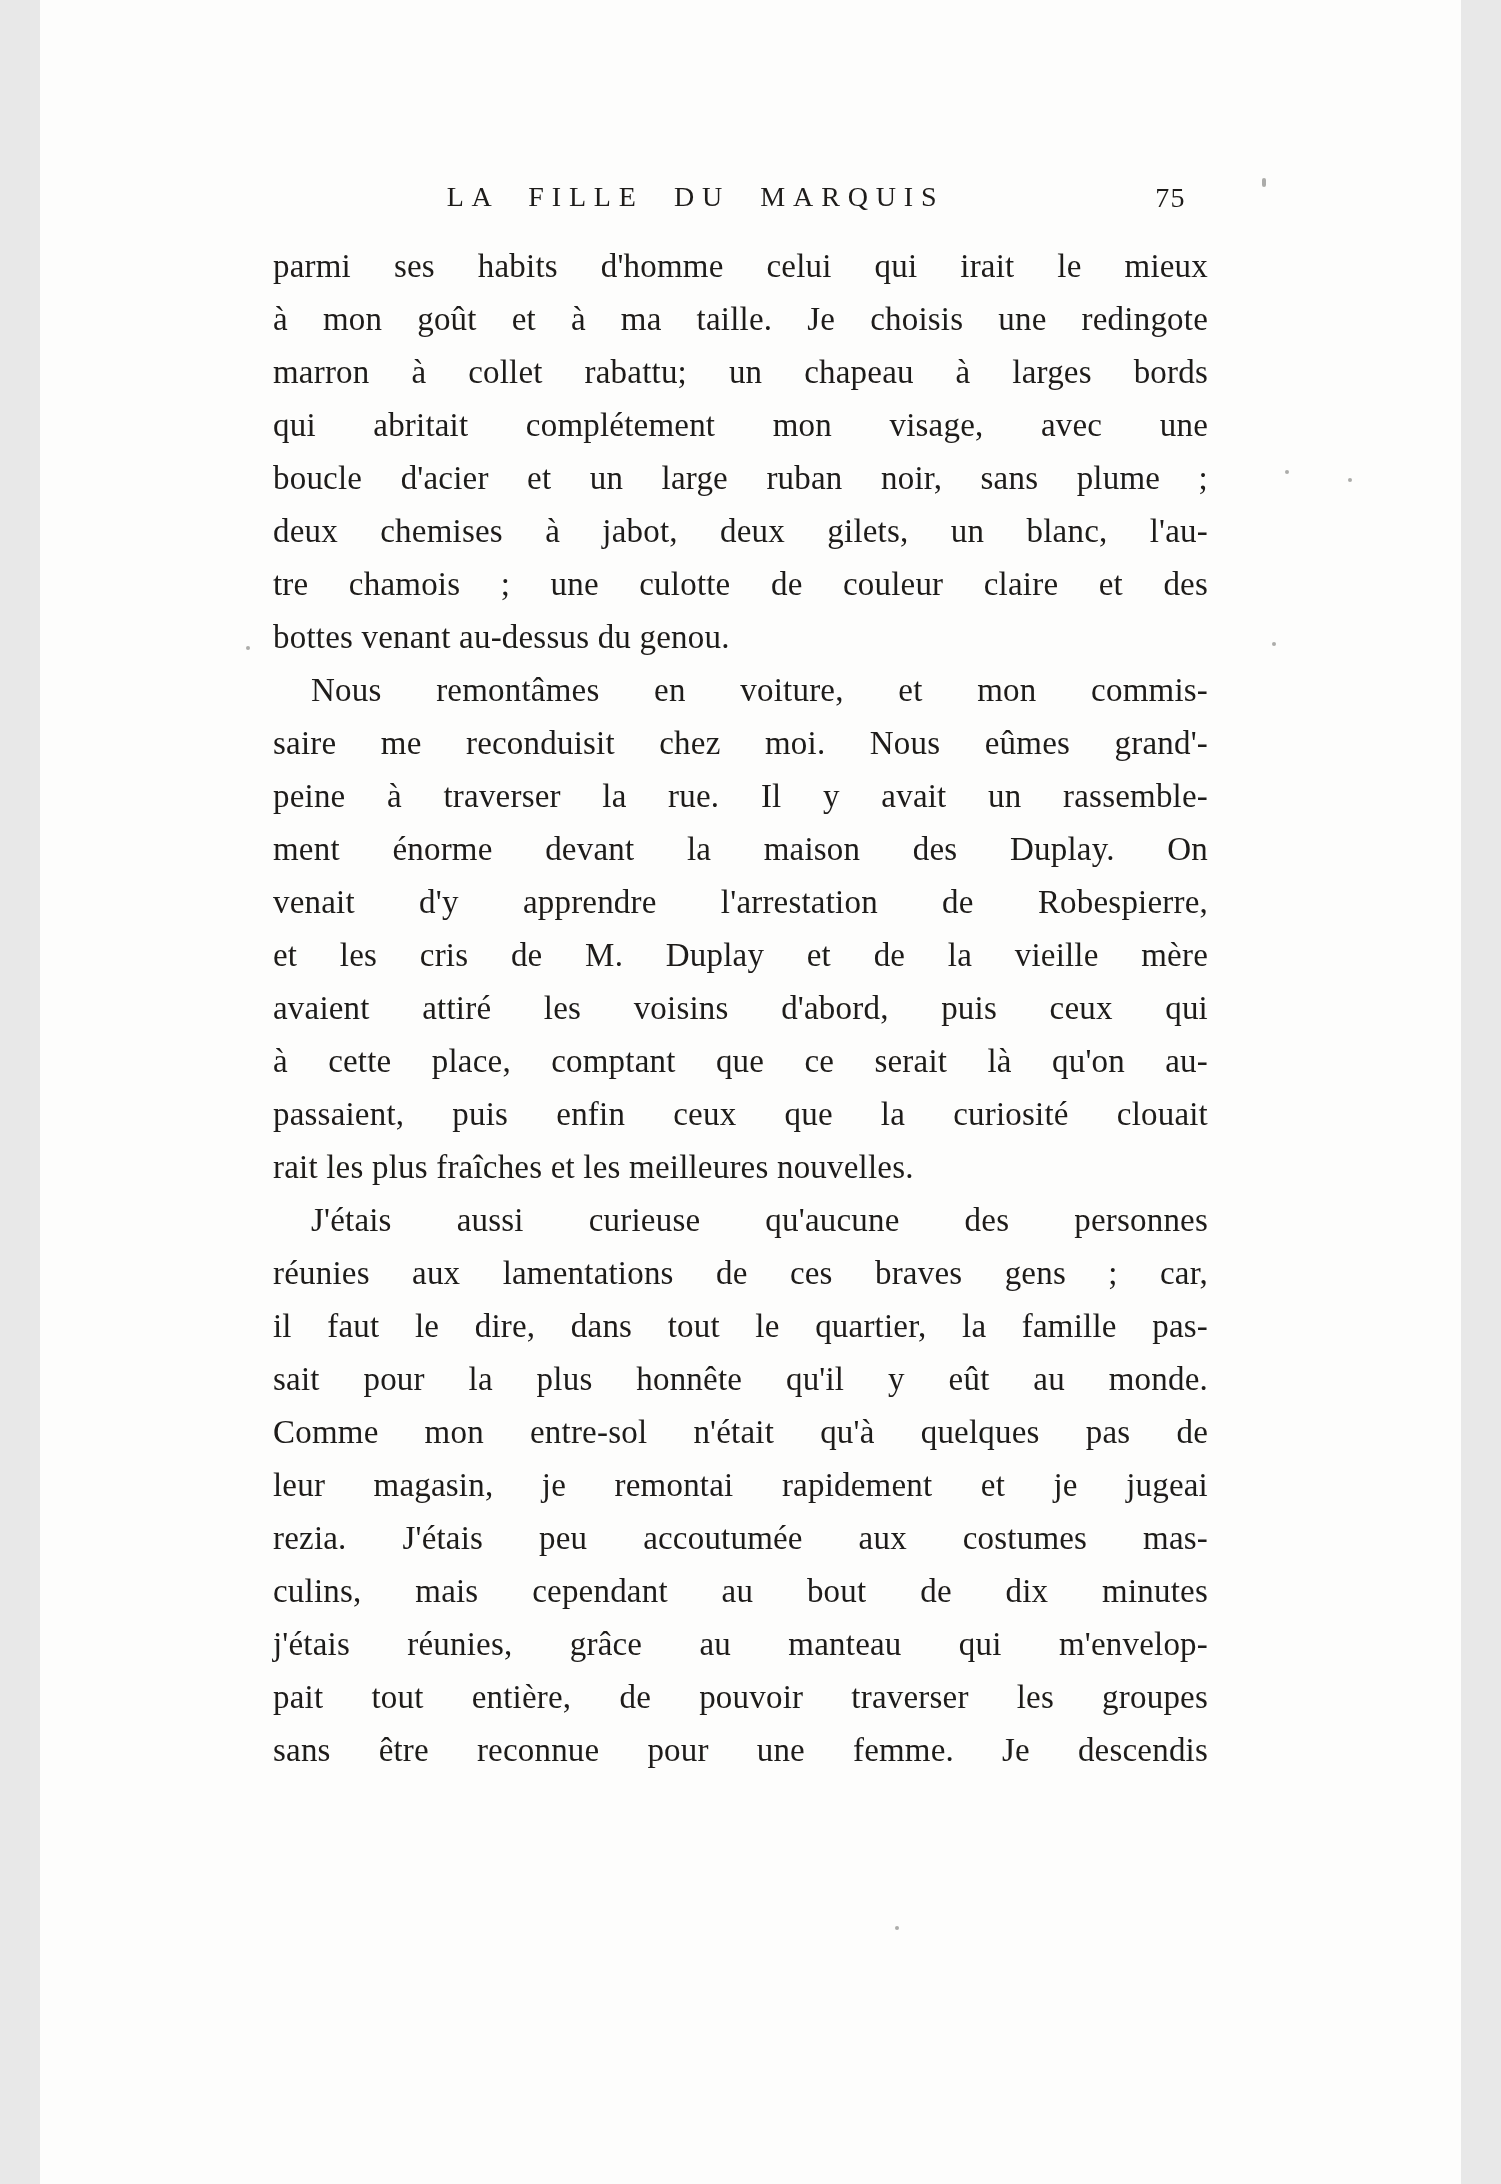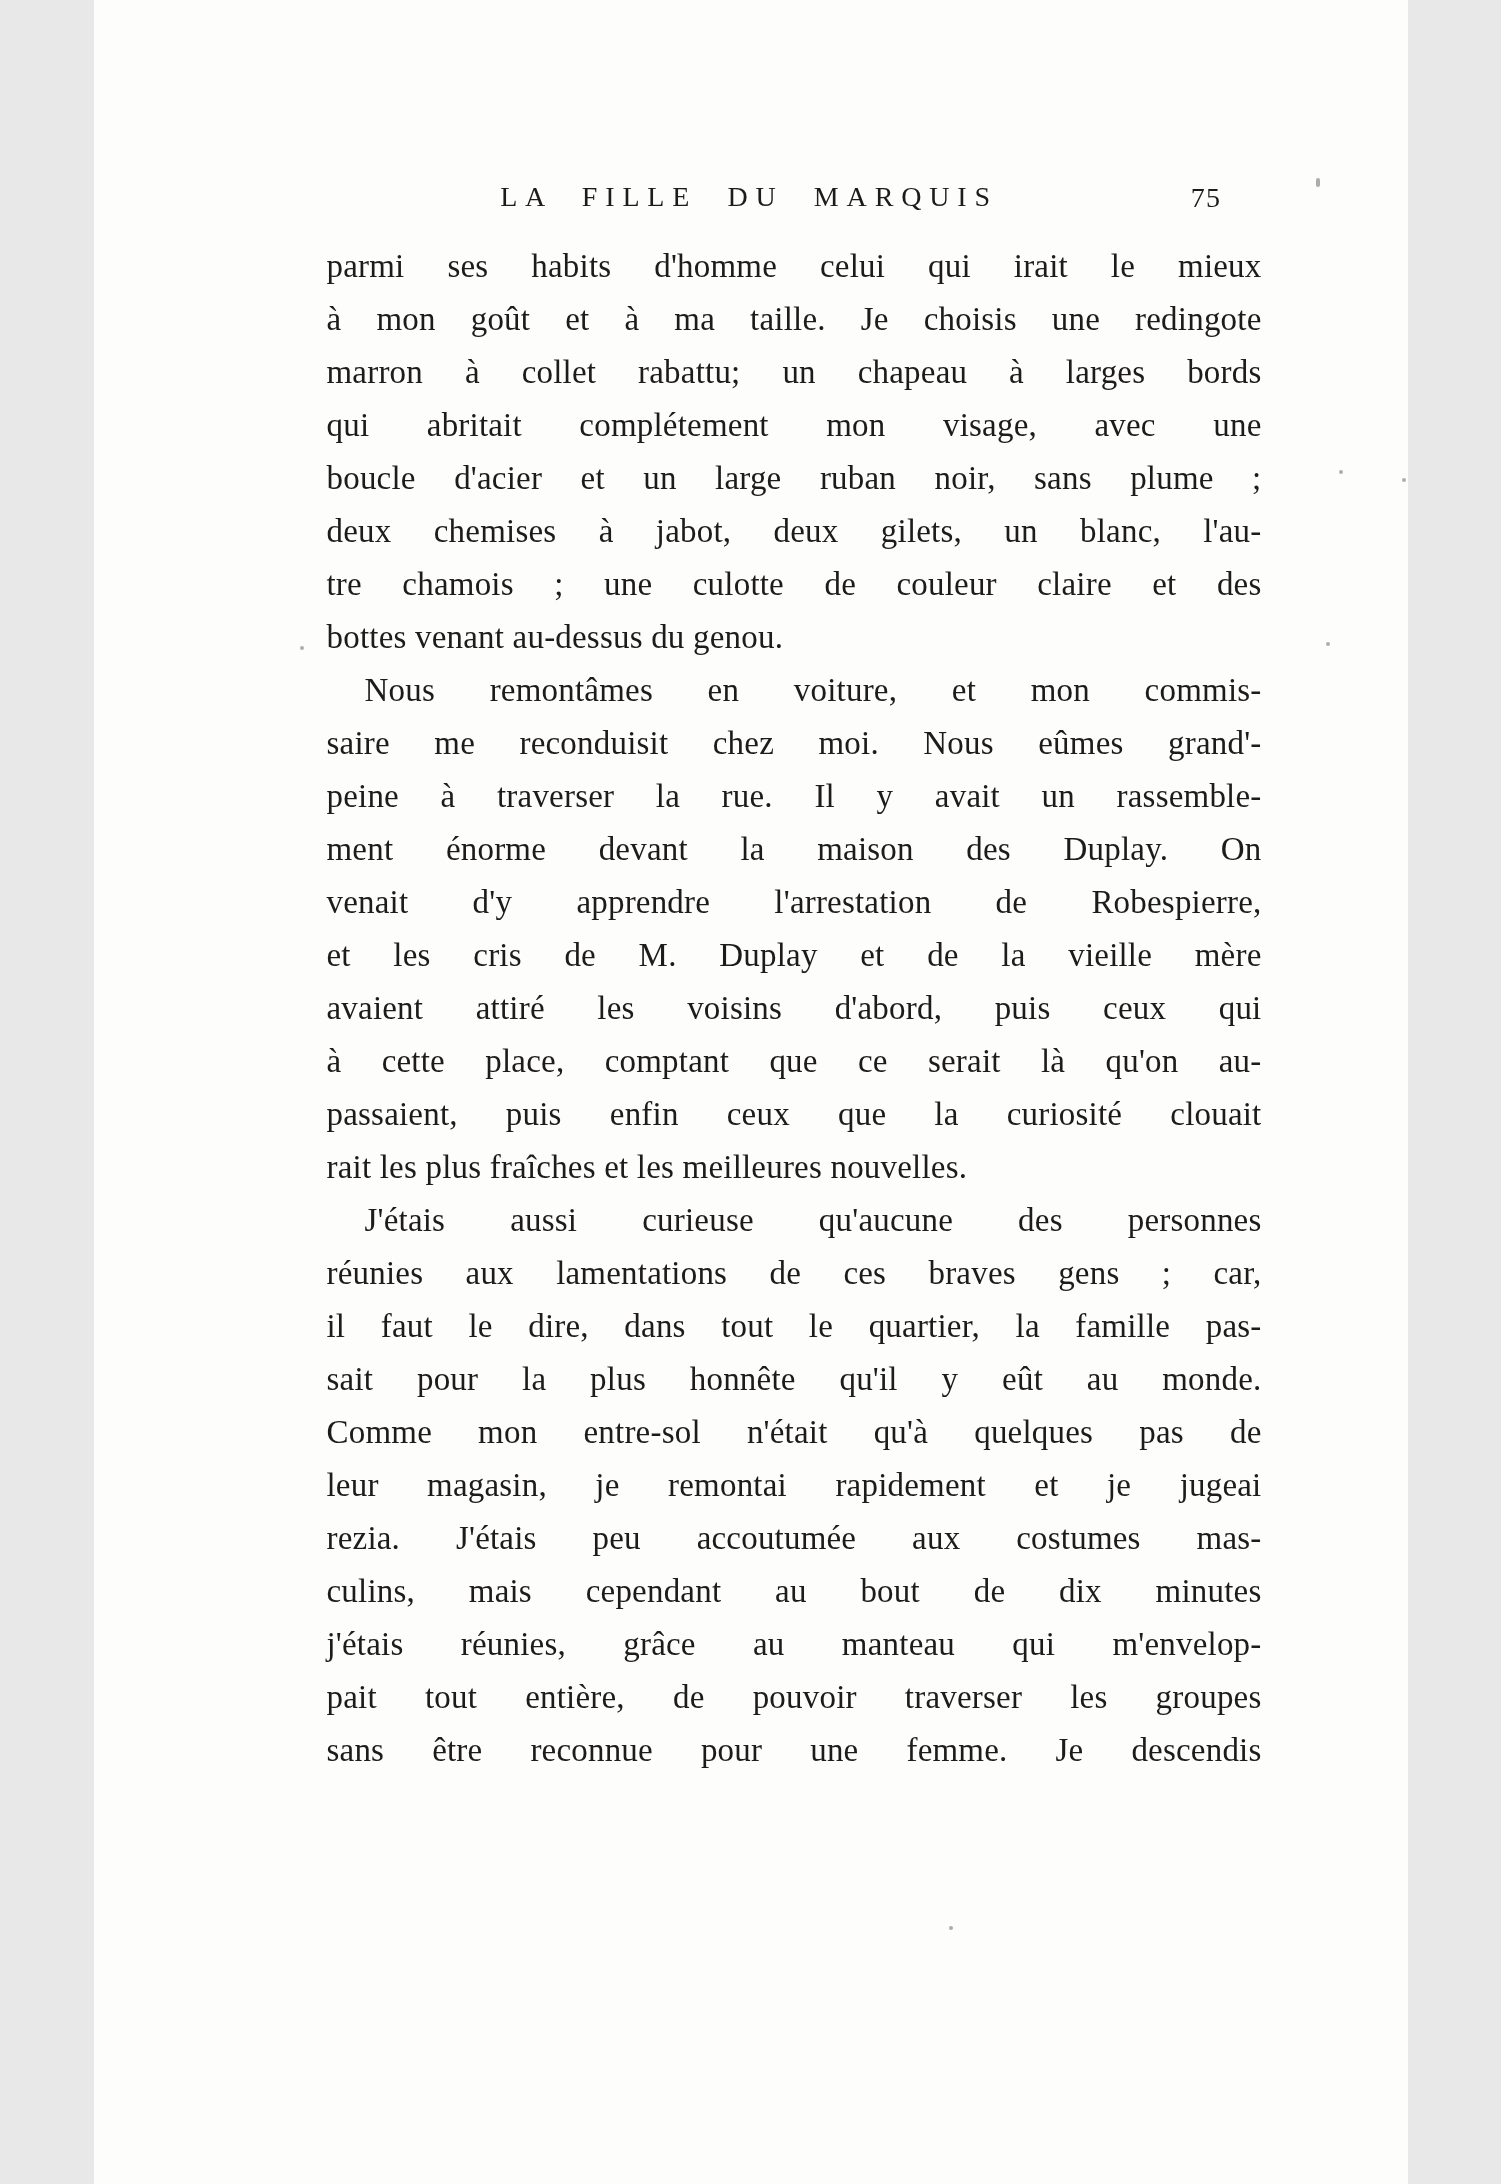--- a/index.html
+++ b/index.html
@@ -2,21 +2,21 @@
 <html lang="fr"><head>
 <meta charset="utf-8">
 <style>
   html, body {
     margin: 0;
     padding: 0;
     background: #e8e8e8;
   }
   .page {
     position: relative;
-    width: 1314px;
+    width: 1421px;
     height: 2184px;
     margin: 0 auto;
     background: #fdfdfc;
     color: #1e1c1a;
     font-family: "Liberation Serif", "DejaVu Serif", serif;
     overflow: hidden;
   }
   .content {
     position: absolute;
     left: 233px;
@@ -32,21 +32,21 @@
   .title {
     display: block;
     text-align: center;
     letter-spacing: 0.28em;
     word-spacing: 0.55em;
     padding-right: 90px; 
     white-space: nowrap;
   }
   .pagenum {
     position: absolute;
-    right: 40px;
+    right: 22px;
     top: 1px;
     letter-spacing: 0.05em;
     margin-left: 21px;
   }
   .body {
     margin-top: 16px;
     font-size: 33px;
     line-height: 53px;
     letter-spacing: 0.2px;
   }

